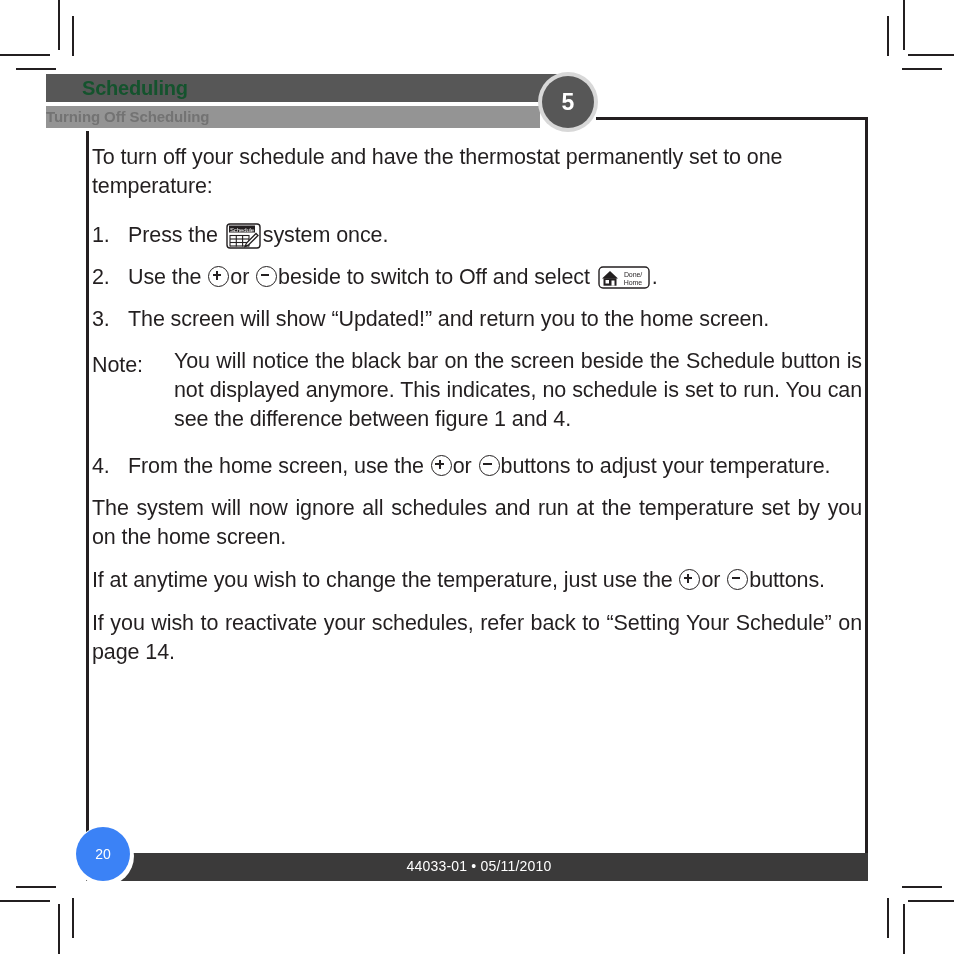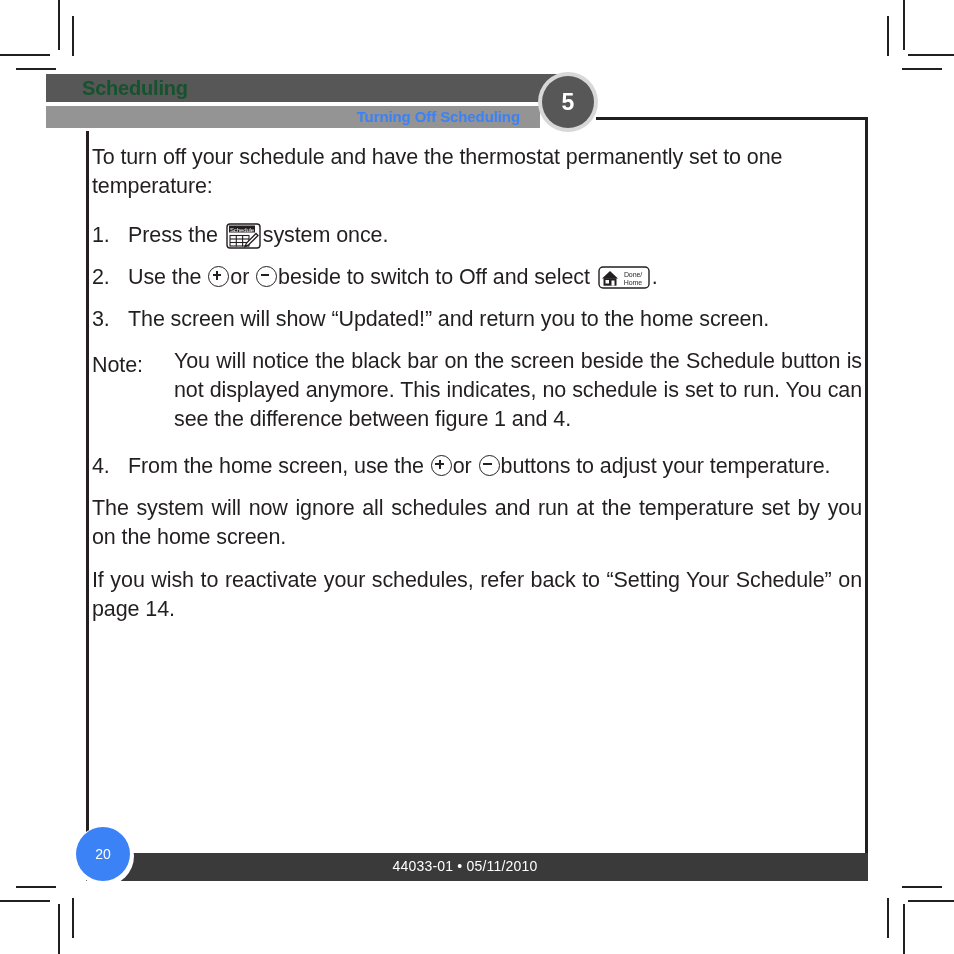--- a/index.html
+++ b/index.html
@@ -46,24 +46,23 @@
     top: 106px;
     width: 494px;
     height: 22px;
     background: #949494;
   }
   #subheader-title {
     position: absolute;
     left: 46px;
     top: 107px;
     width: 474px;
-    text-align: right;
     font-size: 15px;
     font-weight: bold;
-    color: #3b82f6;
+    color: #737373;
     line-height: 20px;
     letter-spacing: -0.1px;
   }
   #chapter-badge-ring {
     position: absolute;
     left: 538px;
     top: 72px;
     width: 60px;
     height: 60px;
     border-radius: 50%;
@@ -206,21 +205,21 @@
   #footer-band {
     position: absolute;
     left: 86px;
     top: 853px;
     width: 782px;
     height: 28px;
     background: #3b3a3a;
   }
   #footer-text {
     position: absolute;
-    left: 74px;
+    left: 88px;
     top: 858px;
     width: 782px;
     text-align: center;
     font-size: 14px;
     color: #ffffff;
     letter-spacing: 0.2px;
   }
   #page-badge-ring {
     position: absolute;
     left: 74px;
@@ -335,20 +334,24 @@
   </div>
 
   <div class="numlist justify">
     <span class="num">4.</span><span>From the home screen, use the</span>
     <span class="circ-btn"><i class="bar-h"></i><i class="bar-v"></i></span><span>or</span>
     <span class="circ-btn"><i class="bar-h"></i></span><span>buttons to adjust your temperature.</span>
   </div>
 
   <p class="para justify" style="margin-top:4px;">The system will now ignore all schedules and run at the temperature set by you on the home screen.</p>
 
+  <p class="para justify"><span>If at anytime you wish to change the temperature, just use the</span>
+    <span class="circ-btn"><i class="bar-h"></i><i class="bar-v"></i></span><span>or</span>
+    <span class="circ-btn"><i class="bar-h"></i></span><span>buttons.</span>
+  </p>
 
   <p class="para justify">If you wish to reactivate your schedules, refer back to “Setting Your Schedule” on page 14.</p>
 
 </div>
 
 <div id="footer-band"></div>
 <div id="footer-text">44033-01  •  05/11/2010</div>
 <div id="page-badge-ring"></div>
 <div id="page-badge">20</div>
 

